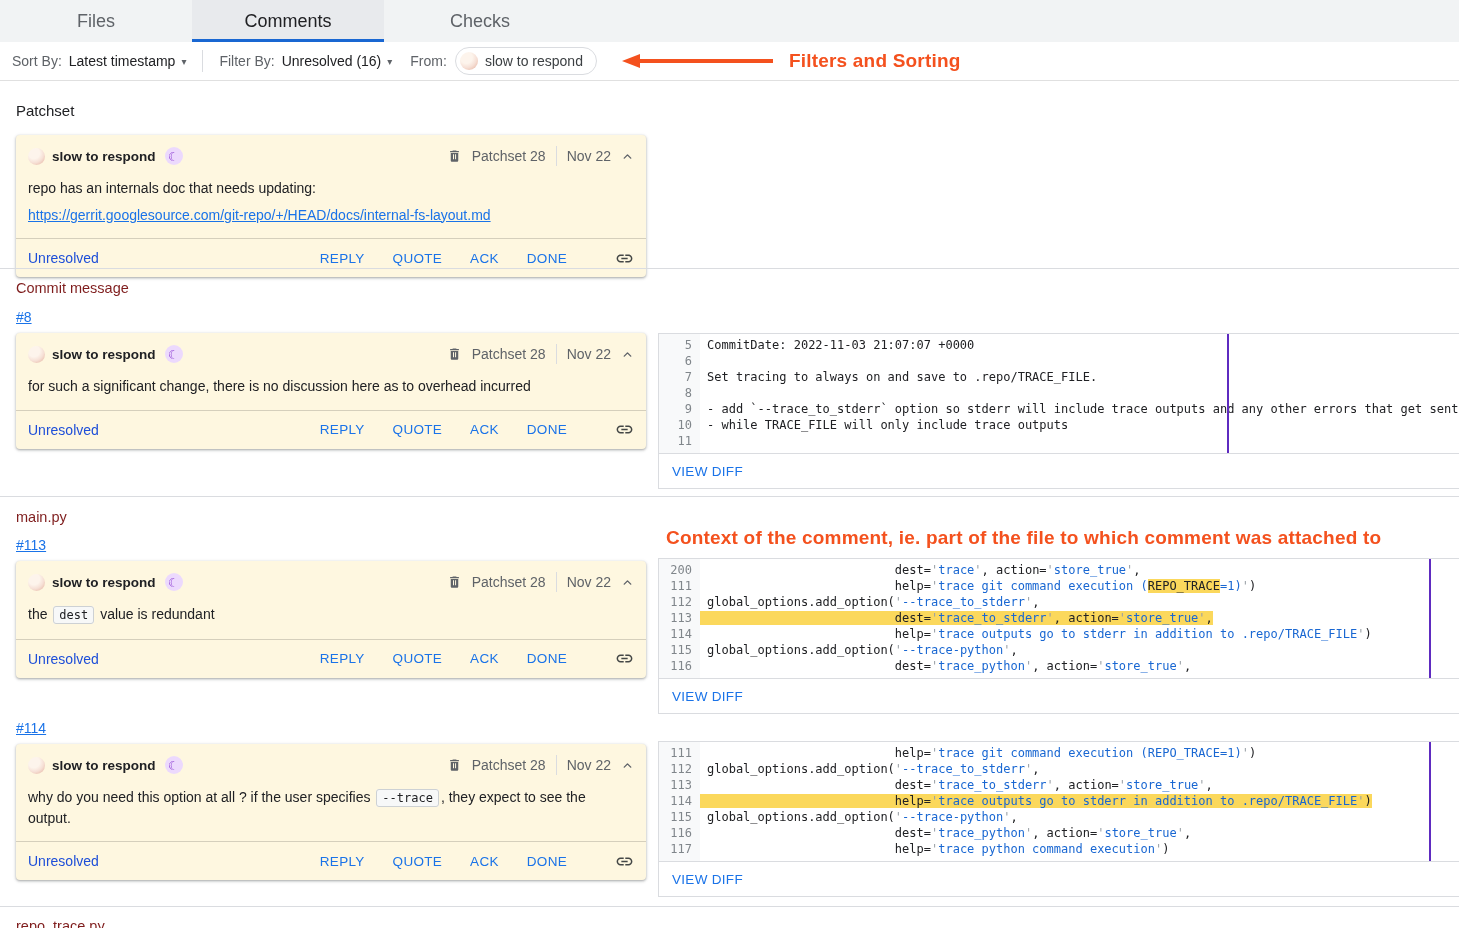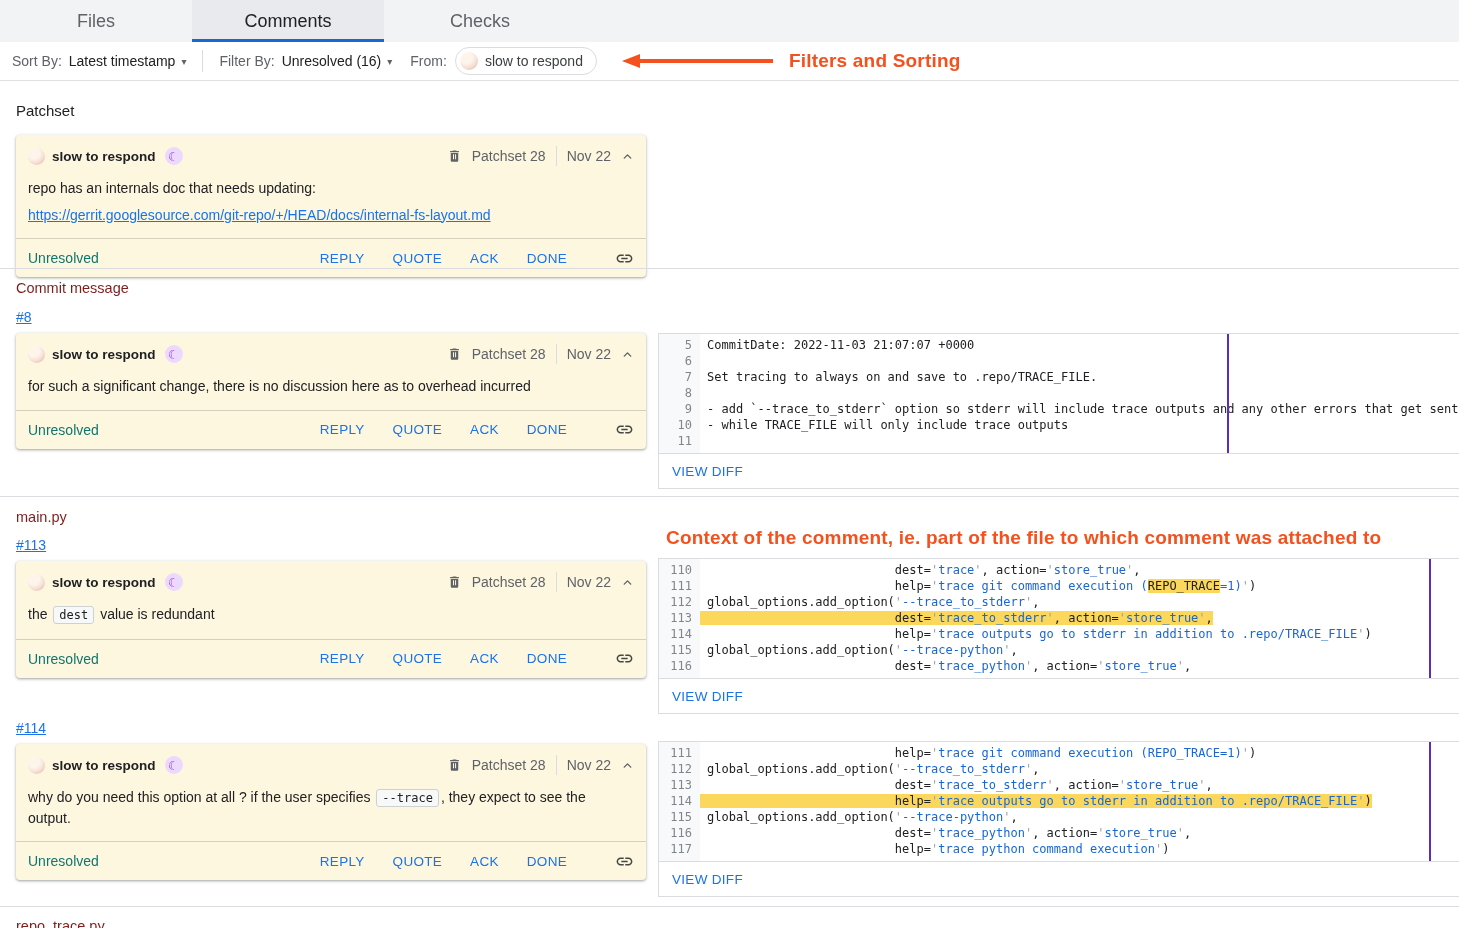--- a/index.html
+++ b/index.html
@@ -47,21 +47,21 @@
               display:flex;align-items:center;justify-content:center;margin-left:2px}
   .head-meta{margin-left:auto;display:flex;align-items:center;gap:10px;color:#5f6368;font-size:14px}
   .icon-btn{display:flex;align-items:center;cursor:pointer}
   .vdiv{width:1px;height:20px;background:#dadce0}
   .card-body{padding:4px 12px 13px 12px;font-size:14px;color:#202124}
   .card-body p{margin:7px 16px 0 0;line-height:19.5px}
   .body-link{color:#1a73e8;text-decoration:underline}
   .chip-code{font-family:"DejaVu Sans Mono",monospace;font-size:12px;background:#f7f8f8;
              border:1px solid #cdd1d4;border-radius:3px;padding:1px 5px;color:#202124;margin:0 2px}
   .card-foot{display:flex;align-items:center;border-top:1px solid rgba(0,0,0,.16);padding:0 12px;height:38px}
-  .status{font-size:14px;color:#0f766e}
+  .status{font-size:14px;color:#1d4ed8}
   .actions{margin-left:auto;display:flex;align-items:center;gap:28px}
   .action-link{color:#1a73e8;font-size:13.5px;font-weight:500;letter-spacing:.3px;cursor:pointer}
   .foot-link-icon{margin-left:20px;display:flex;cursor:pointer}
 
   
   .ctx{position:absolute;left:658px;width:801px;box-sizing:border-box;background:#fff;
        border:1px solid #dadce0;border-right:none;overflow:hidden}
   .codearea{position:relative;border-bottom:1px solid #dadce0;padding:3px 0 4px 0;
             background:linear-gradient(90deg,#f8f9fa 41px,#fff 41px)}
   .crow{display:flex;height:16px;line-height:16px;font-family:"DejaVu Sans Mono",monospace;font-size:12px}
@@ -281,21 +281,21 @@
             <svg width="19" height="19" viewBox="0 0 24 24" fill="#444746">
               <path d="M3.9 12c0-1.71 1.39-3.1 3.1-3.1h4V7H7c-2.76 0-5 2.24-5 5s2.24 5 5 5h4v-1.9H7c-1.71 0-3.1-1.39-3.1-3.1zM8 13h8v-2H8v2zm9-6h-4v1.9h4c1.71 0 3.1 1.39 3.1 3.1s-1.39 3.1-3.1 3.1h-4V17h4c2.76 0 5-2.24 5-5s-2.24-5-5-5z"></path>
             </svg>
           </span>
         </span>
       </div>
     </div>
   <div class="ctx ctx-py" style="top:558px">
       <div class="codearea">
         <div class="crow">
-          <span class="ln">110</span>
+          <span class="ln">200</span>
           <span class="ctext"><span>                          dest=</span><span class="seg-q">'</span><span class="seg-s">trace</span><span class="seg-q">'</span><span>, action=</span><span class="seg-q">'</span><span class="seg-s">store_true</span><span class="seg-q">'</span><span>,</span></span>
         </div>
         <div class="crow">
           <span class="ln">111</span>
           <span class="ctext"><span>                          help=</span><span class="seg-q">'</span><span class="seg-s">trace git command execution (</span><span class="hl">REPO_TRACE</span><span class="seg-s">=1)</span><span class="seg-q">'</span><span>)</span></span>
         </div>
         <div class="crow">
           <span class="ln">112</span>
           <span class="ctext"><span>global_options.add_option(</span><span class="seg-q">'</span><span class="seg-s">--trace_to_stderr</span><span class="seg-q">'</span><span>,</span></span>
         </div>

